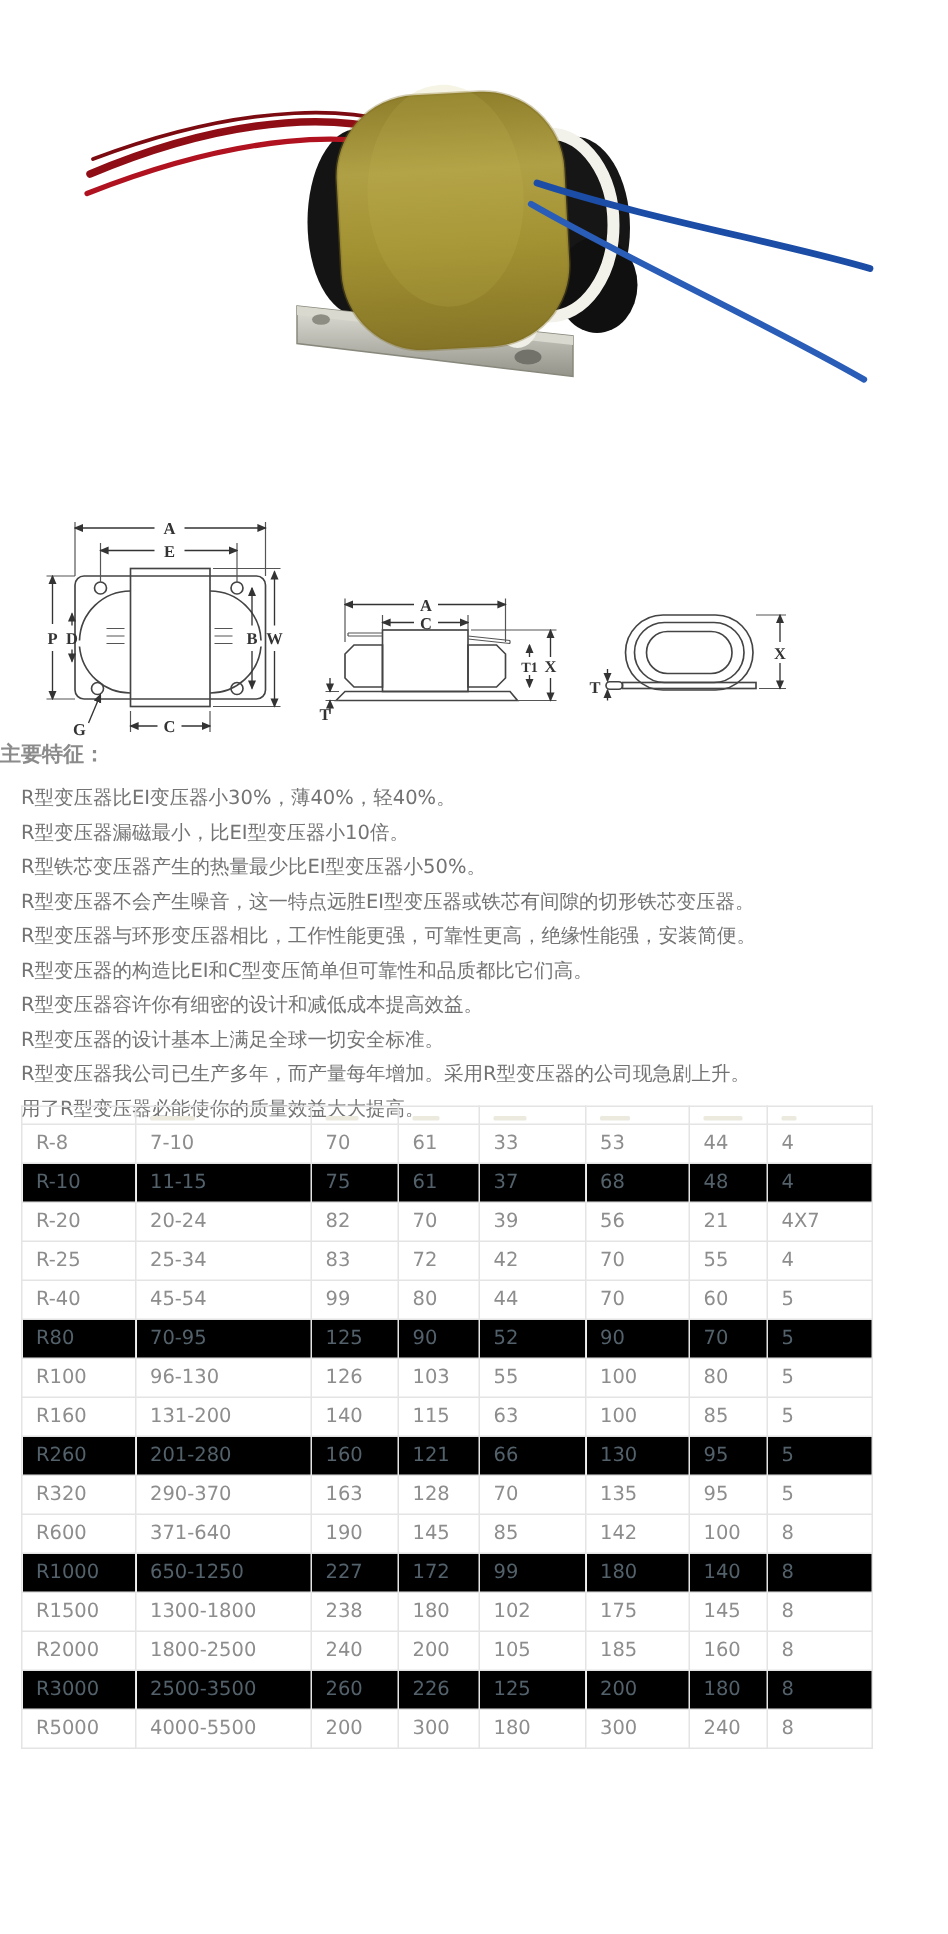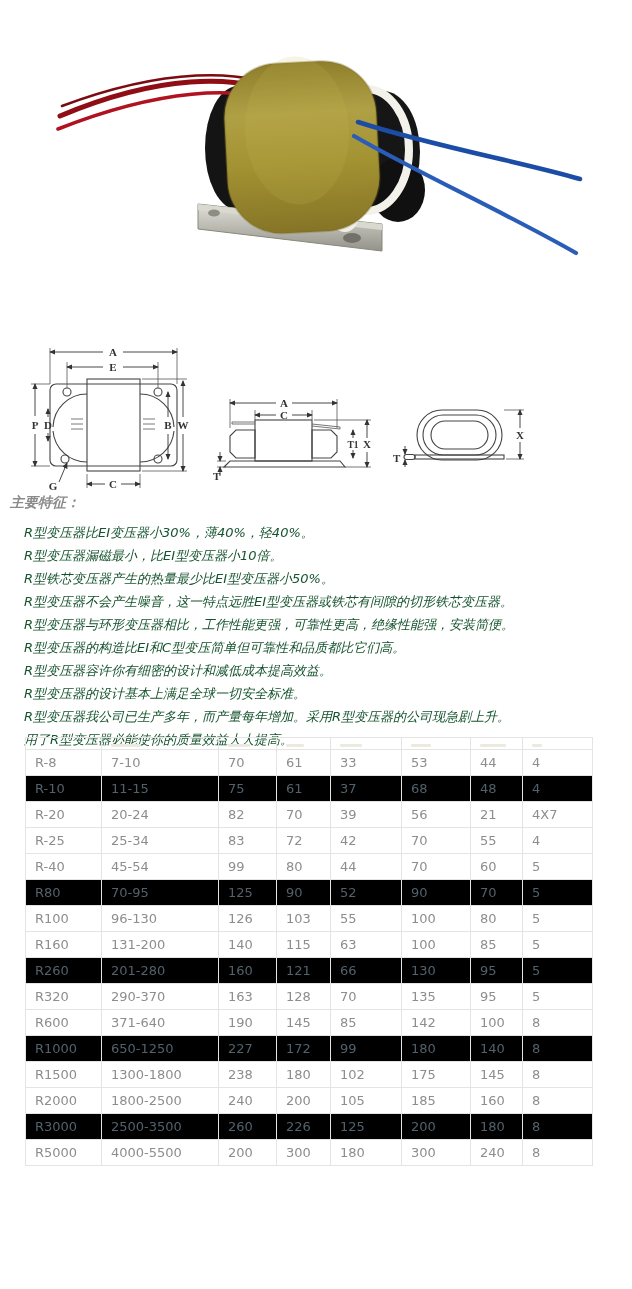--- a/index.html
+++ b/index.html
@@ -10,27 +10,27 @@
 
   
   .diagrams{position:absolute;left:0;top:332px;width:632px;height:165px;}
   .diag{position:absolute;}
   .diag text{font-family:"Liberation Serif",serif;font-weight:bold;font-size:11px;fill:#333;}
   .diag .thin{stroke:#555;stroke-width:0.8;fill:none;}
   .diag .shape{stroke:#444;stroke-width:1.1;fill:none;}
   .diag .dim{stroke:#333;stroke-width:0.9;fill:none;}
 
   
-  .features{position:absolute;left:10px;top:494px;width:610px;font-style:italic;}
+  .features{position:absolute;left:0;top:494px;width:610px;}
   .features h3{margin:0 0 9px 0;font-size:14px;font-weight:bold;color:#8b8b8b;}
   .features ul{margin:0;padding:0 0 0 14px;list-style:none;}
-  .features li{font-size:13px;color:#14532d;line-height:23px;white-space:nowrap;}
+  .features li{font-size:13px;color:#737373;line-height:23px;white-space:nowrap;}
 
   
-  .spec-table{position:absolute;left:25px;top:737px;}
+  .spec-table{position:absolute;left:14px;top:737px;}
   table{border-collapse:collapse;table-layout:fixed;width:567px;font-size:13px;color:#8d8d8d;}
   td,th{border:1px solid #e4e4e4;padding:0 0 0 9px;text-align:left;font-weight:normal;
         overflow:hidden;white-space:nowrap;}
   tbody td{height:25px;}
   thead th{height:11px;padding-top:0;padding-bottom:0;vertical-align:bottom;}
   thead .sm{display:block;height:3px;background:#eceadf;margin:0 0 2px 0;border-radius:1px;}
   thead th:nth-child(1) .sm{display:none;}
   thead th:nth-child(2) .sm{width:30px;}
   thead th:nth-child(3) .sm{width:22px;}
   thead th:nth-child(4) .sm{width:18px;}

